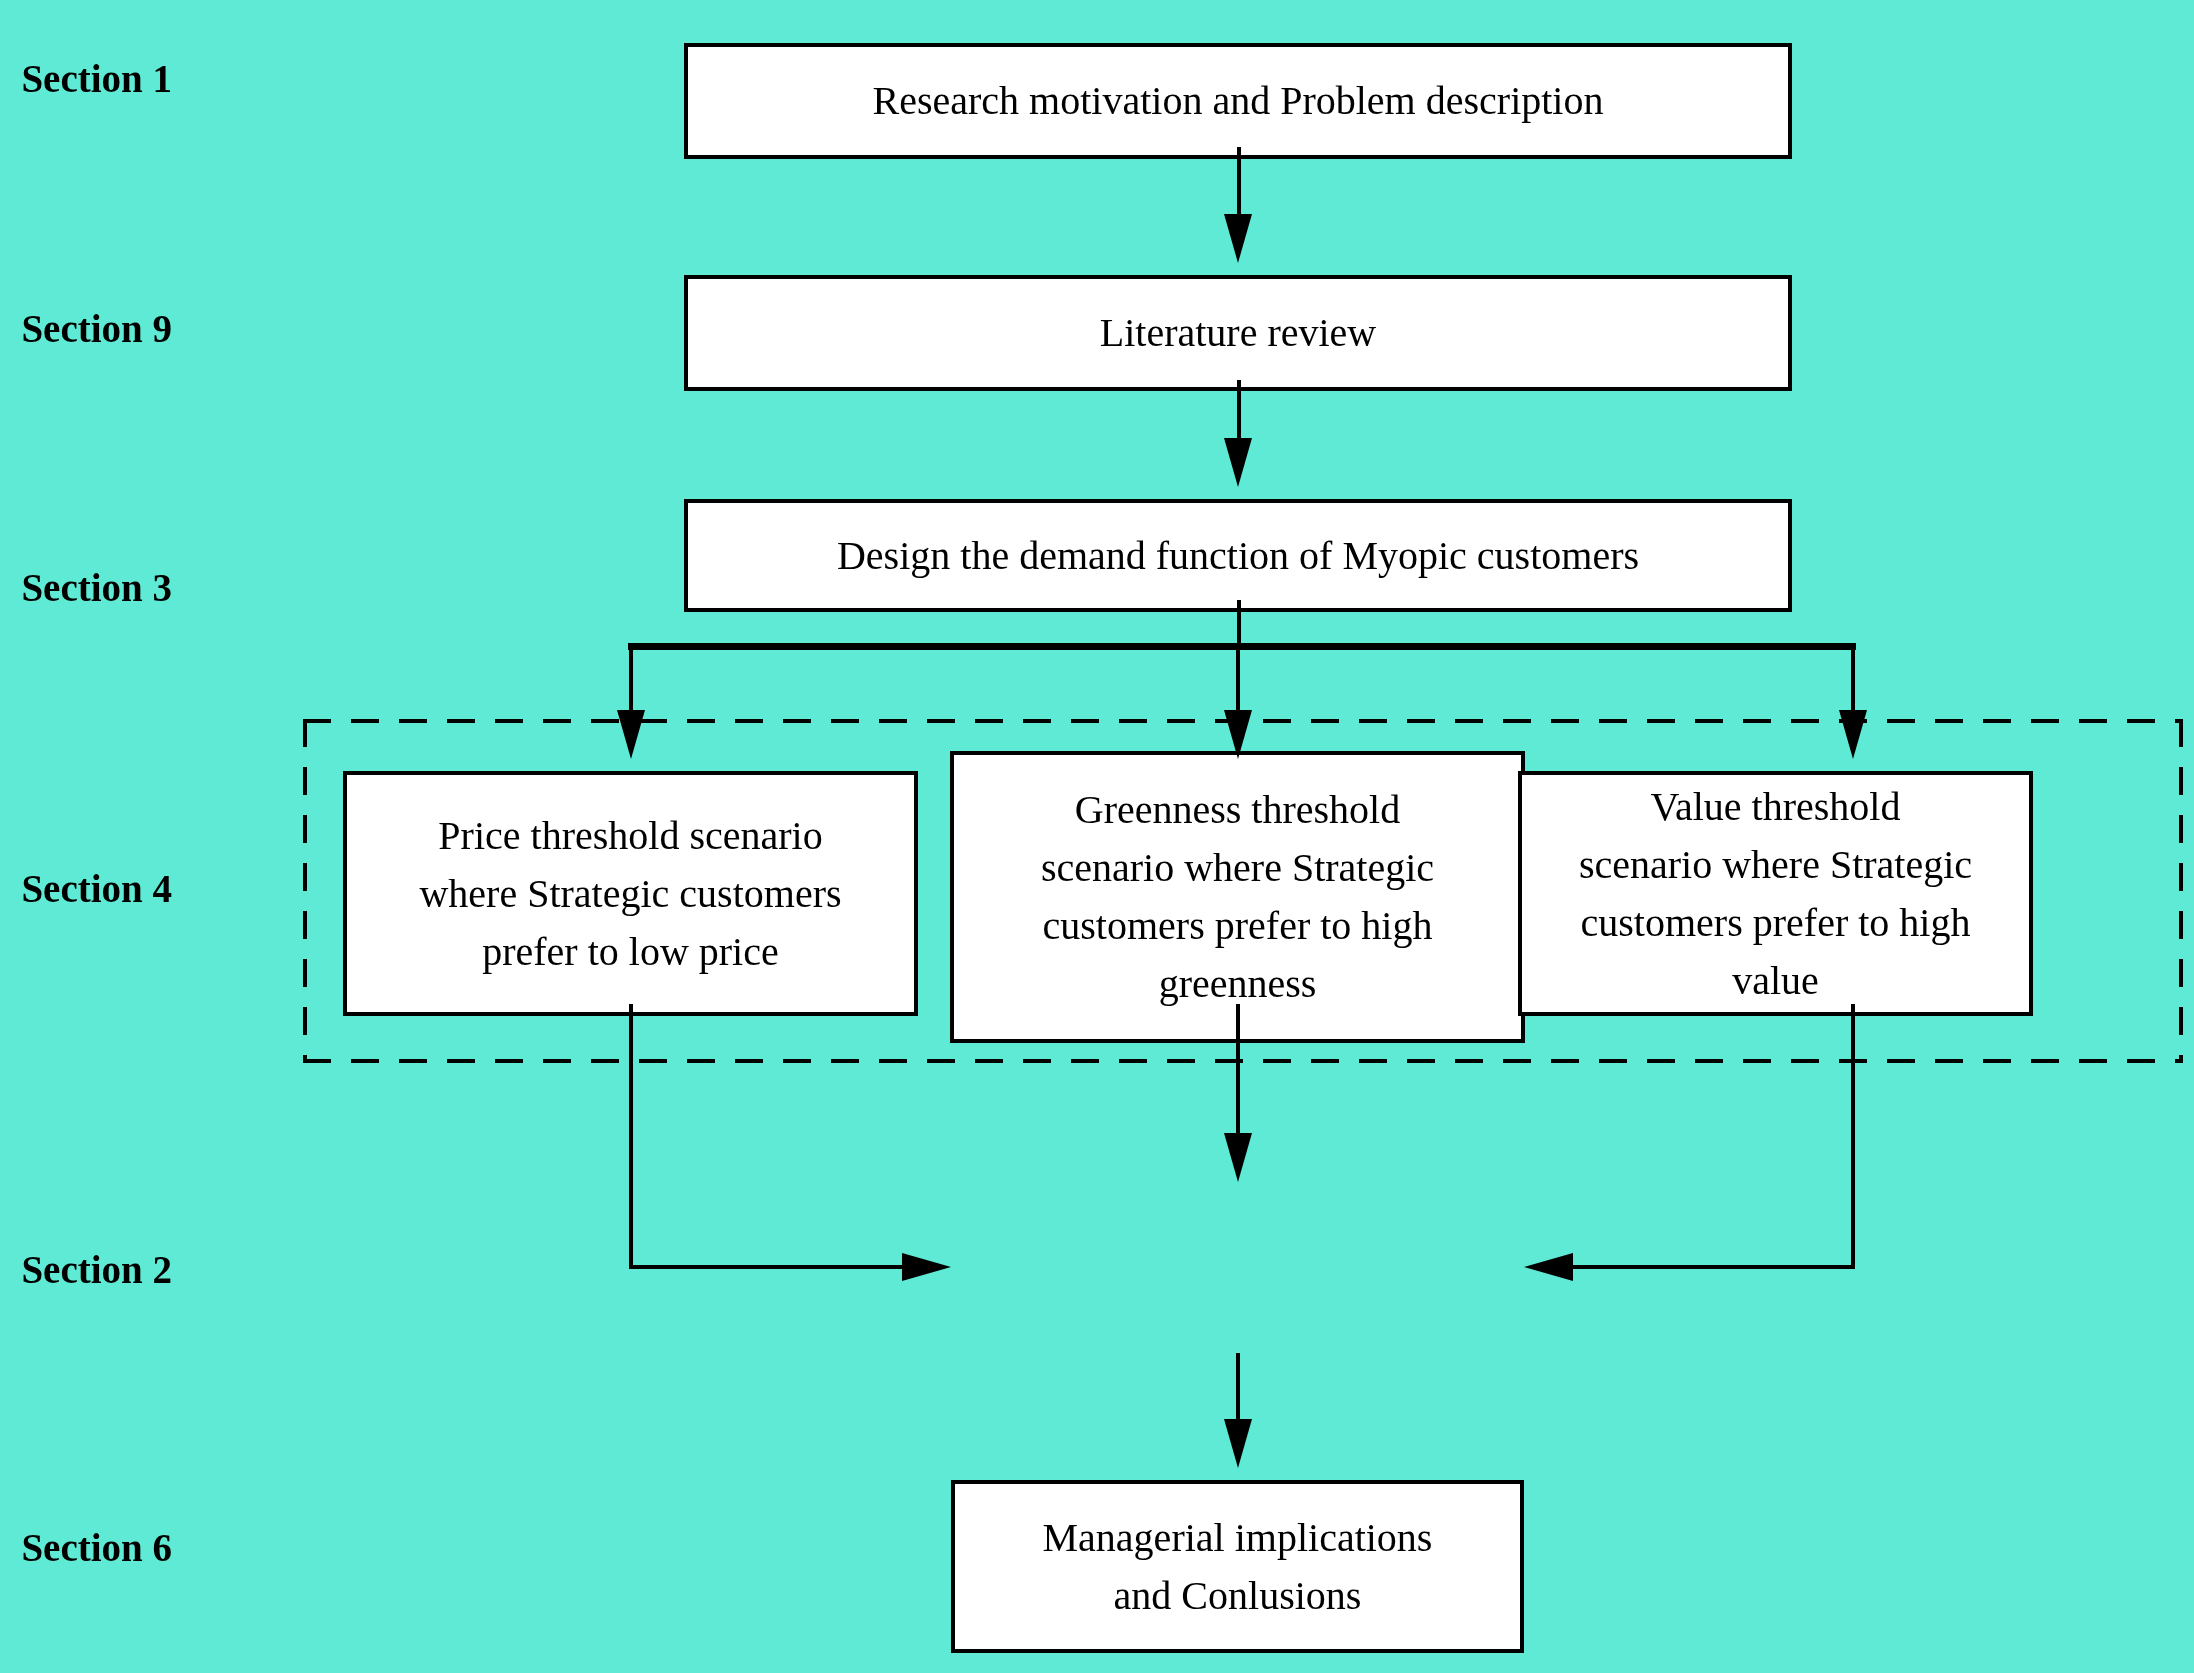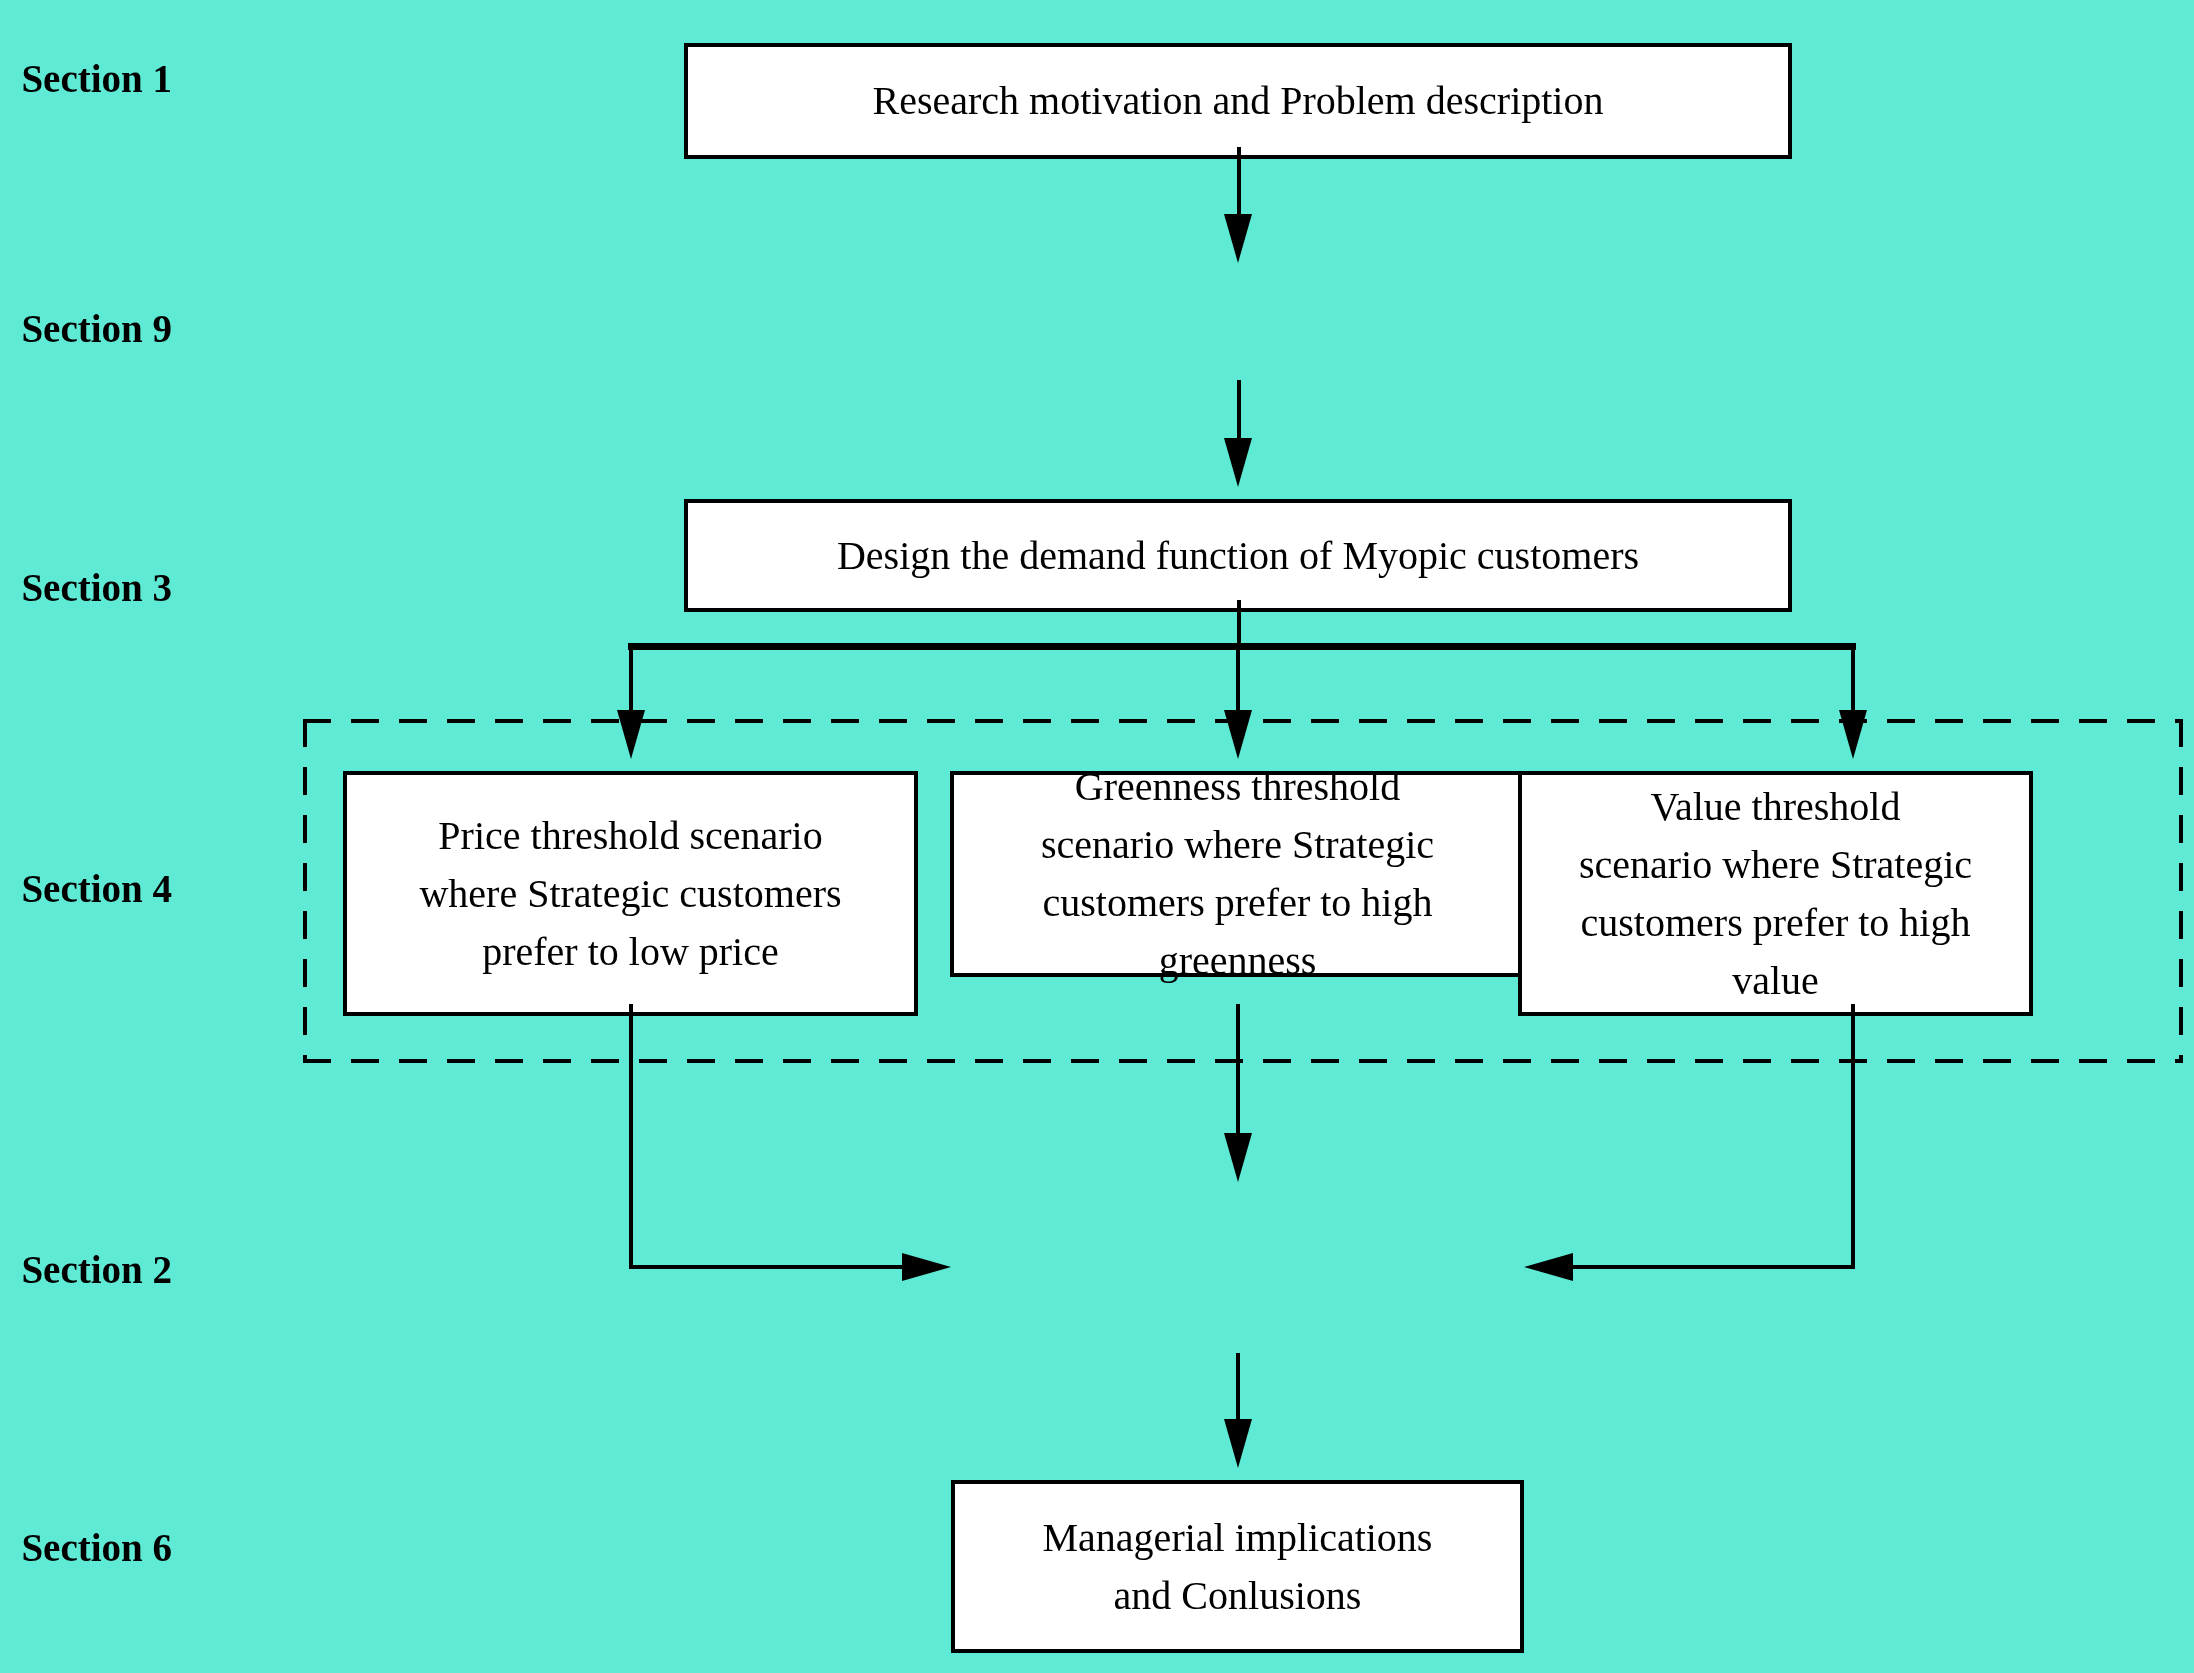--- a/index.html
+++ b/index.html
@@ -90,25 +90,26 @@
   <div class="section-label" style="top:49px">Section 1</div>
   <div class="section-label" style="top:299px">Section 9</div>
   <div class="section-label" style="top:558px">Section 3</div>
   <div class="section-label" style="top:859px">Section 4</div>
   <div class="section-label" style="top:1240px">Section 2</div>
   <div class="section-label" style="top:1518px">Section 6</div>
 
   <div class="dashed-group"></div>
 
   <div class="node" style="left:684px; top:31px;   width:1108px; height:116px;">Research motivation and Problem description</div>
+  <div class="node" style="left:684px; top:263px;  width:1108px; height:116px;">Literature review</div>
   <div class="node" style="left:684px; top:487px;  width:1108px; height:113px;">Design the demand function of Myopic customers</div>
   <div class="node" style="left:343px;  top:759px; width:575px;  height:245px;">Price threshold scenario
 where Strategic customers
 prefer to low price</div>
-  <div class="node" style="left:950px; top:759px; width:575px;  height:206px;">Greenness threshold
+  <div class="node" style="left:950px; top:739px; width:575px;  height:292px;">Greenness threshold
 scenario where Strategic
 customers prefer to high
 greenness</div>
   <div class="node" style="left:1518px; top:759px; width:515px;  height:245px;">Value threshold
 scenario where Strategic
 customers prefer to high
 value</div>
   <div class="node" style="left:951px; top:1468px; width:573px;  height:173px;">Managerial implications
 and Conlusions</div>
 

